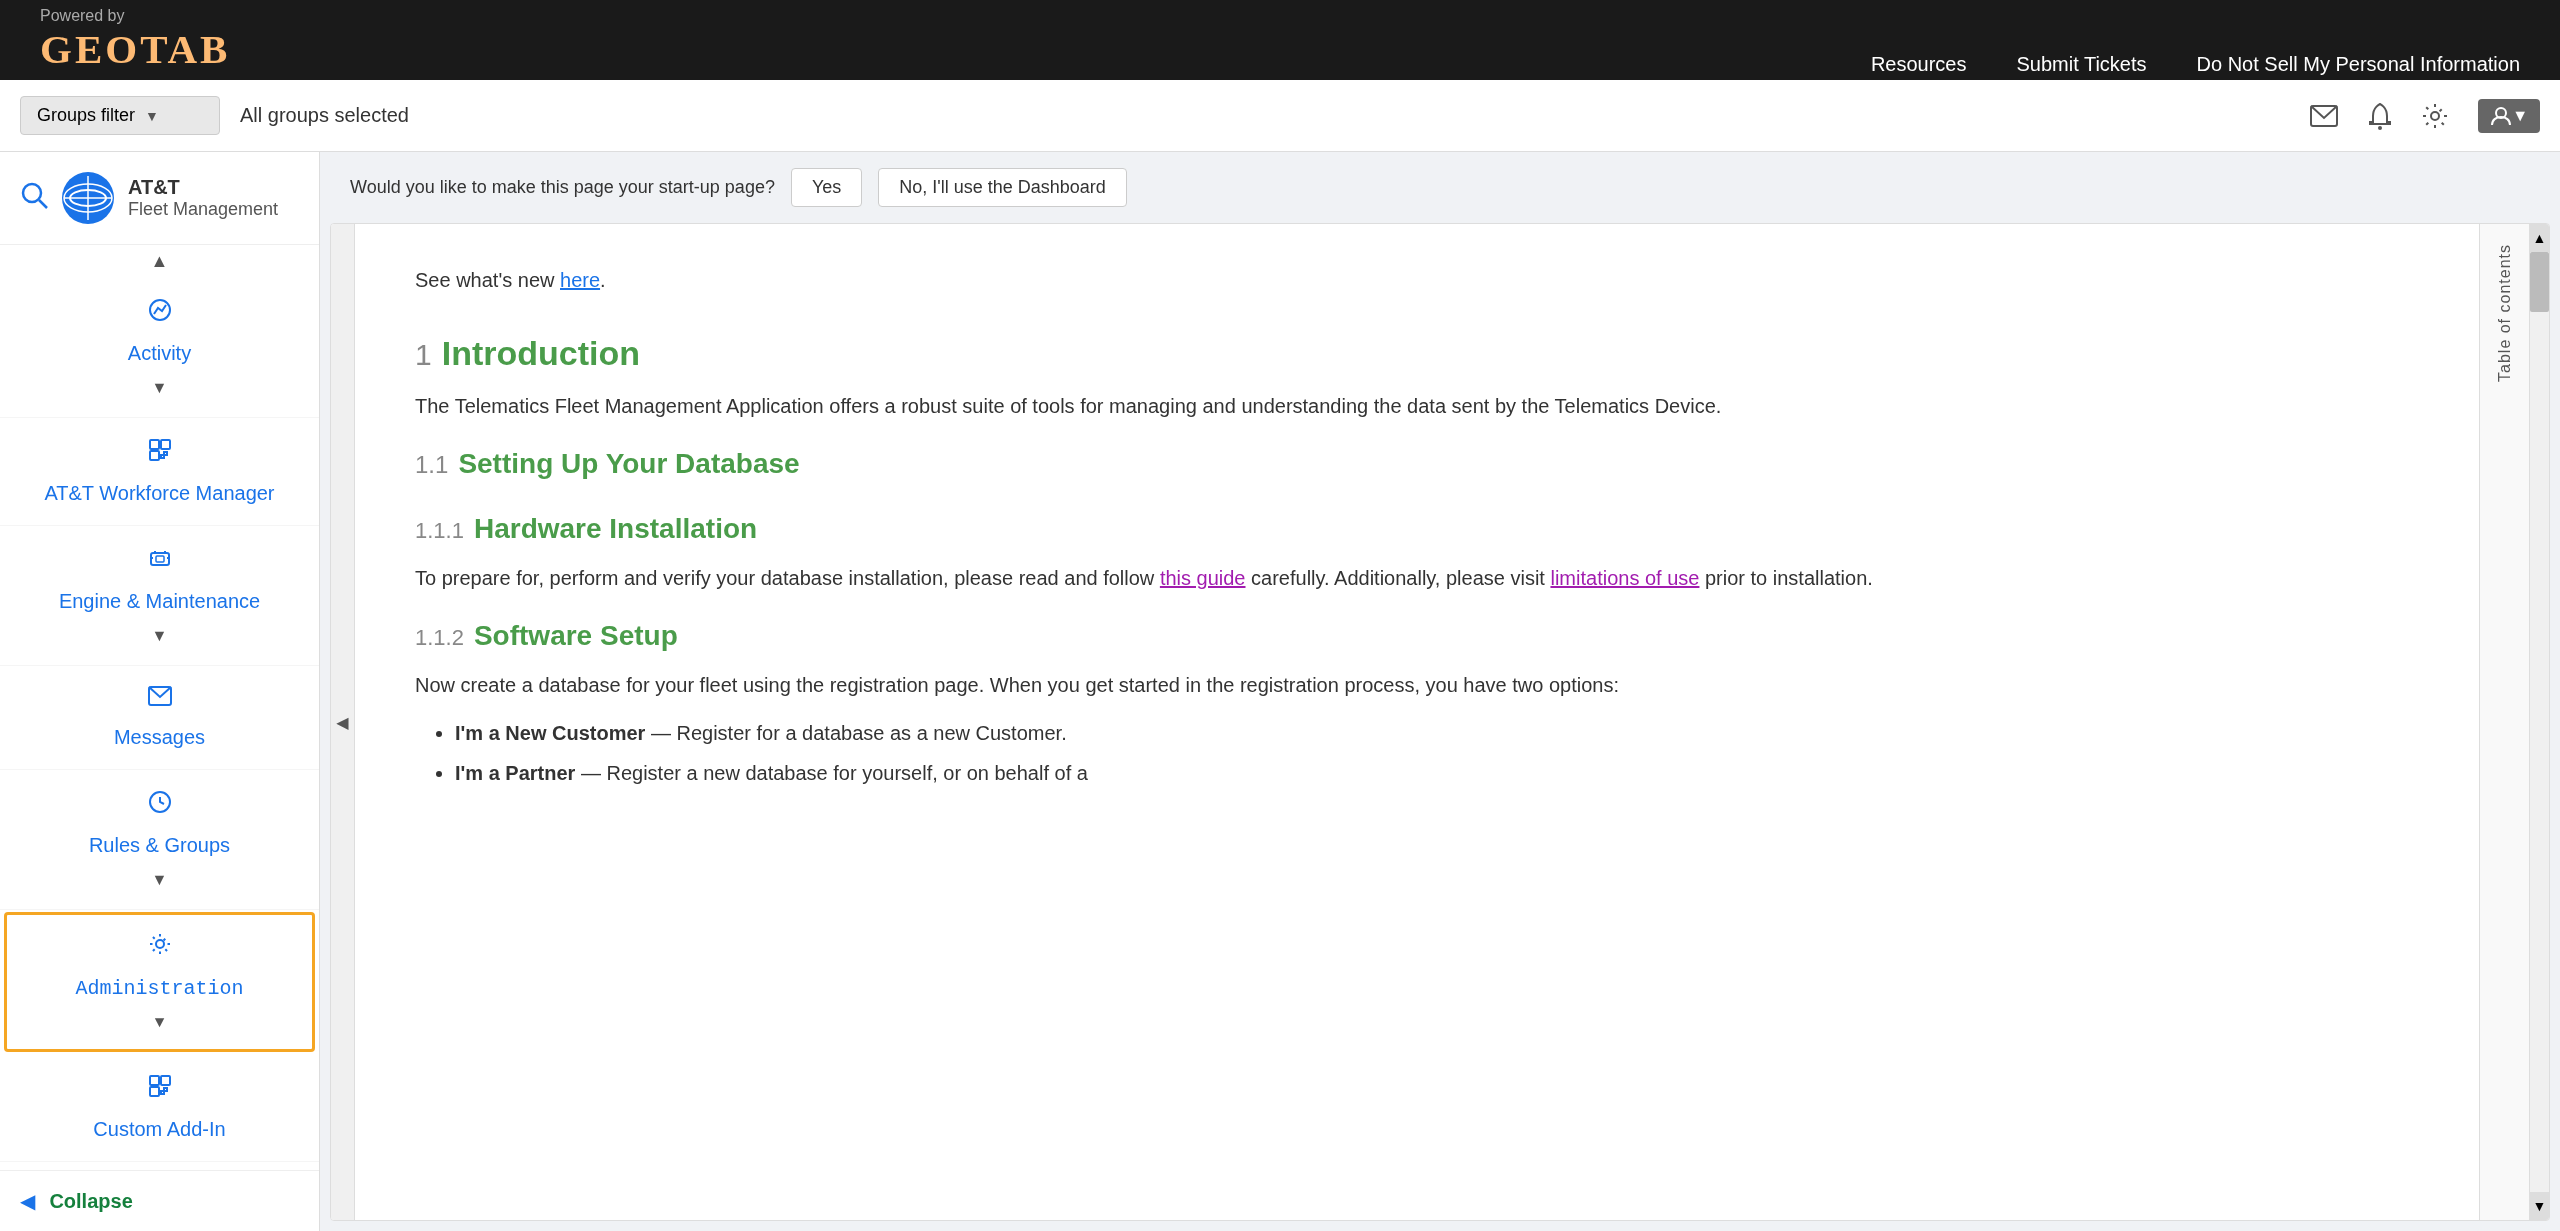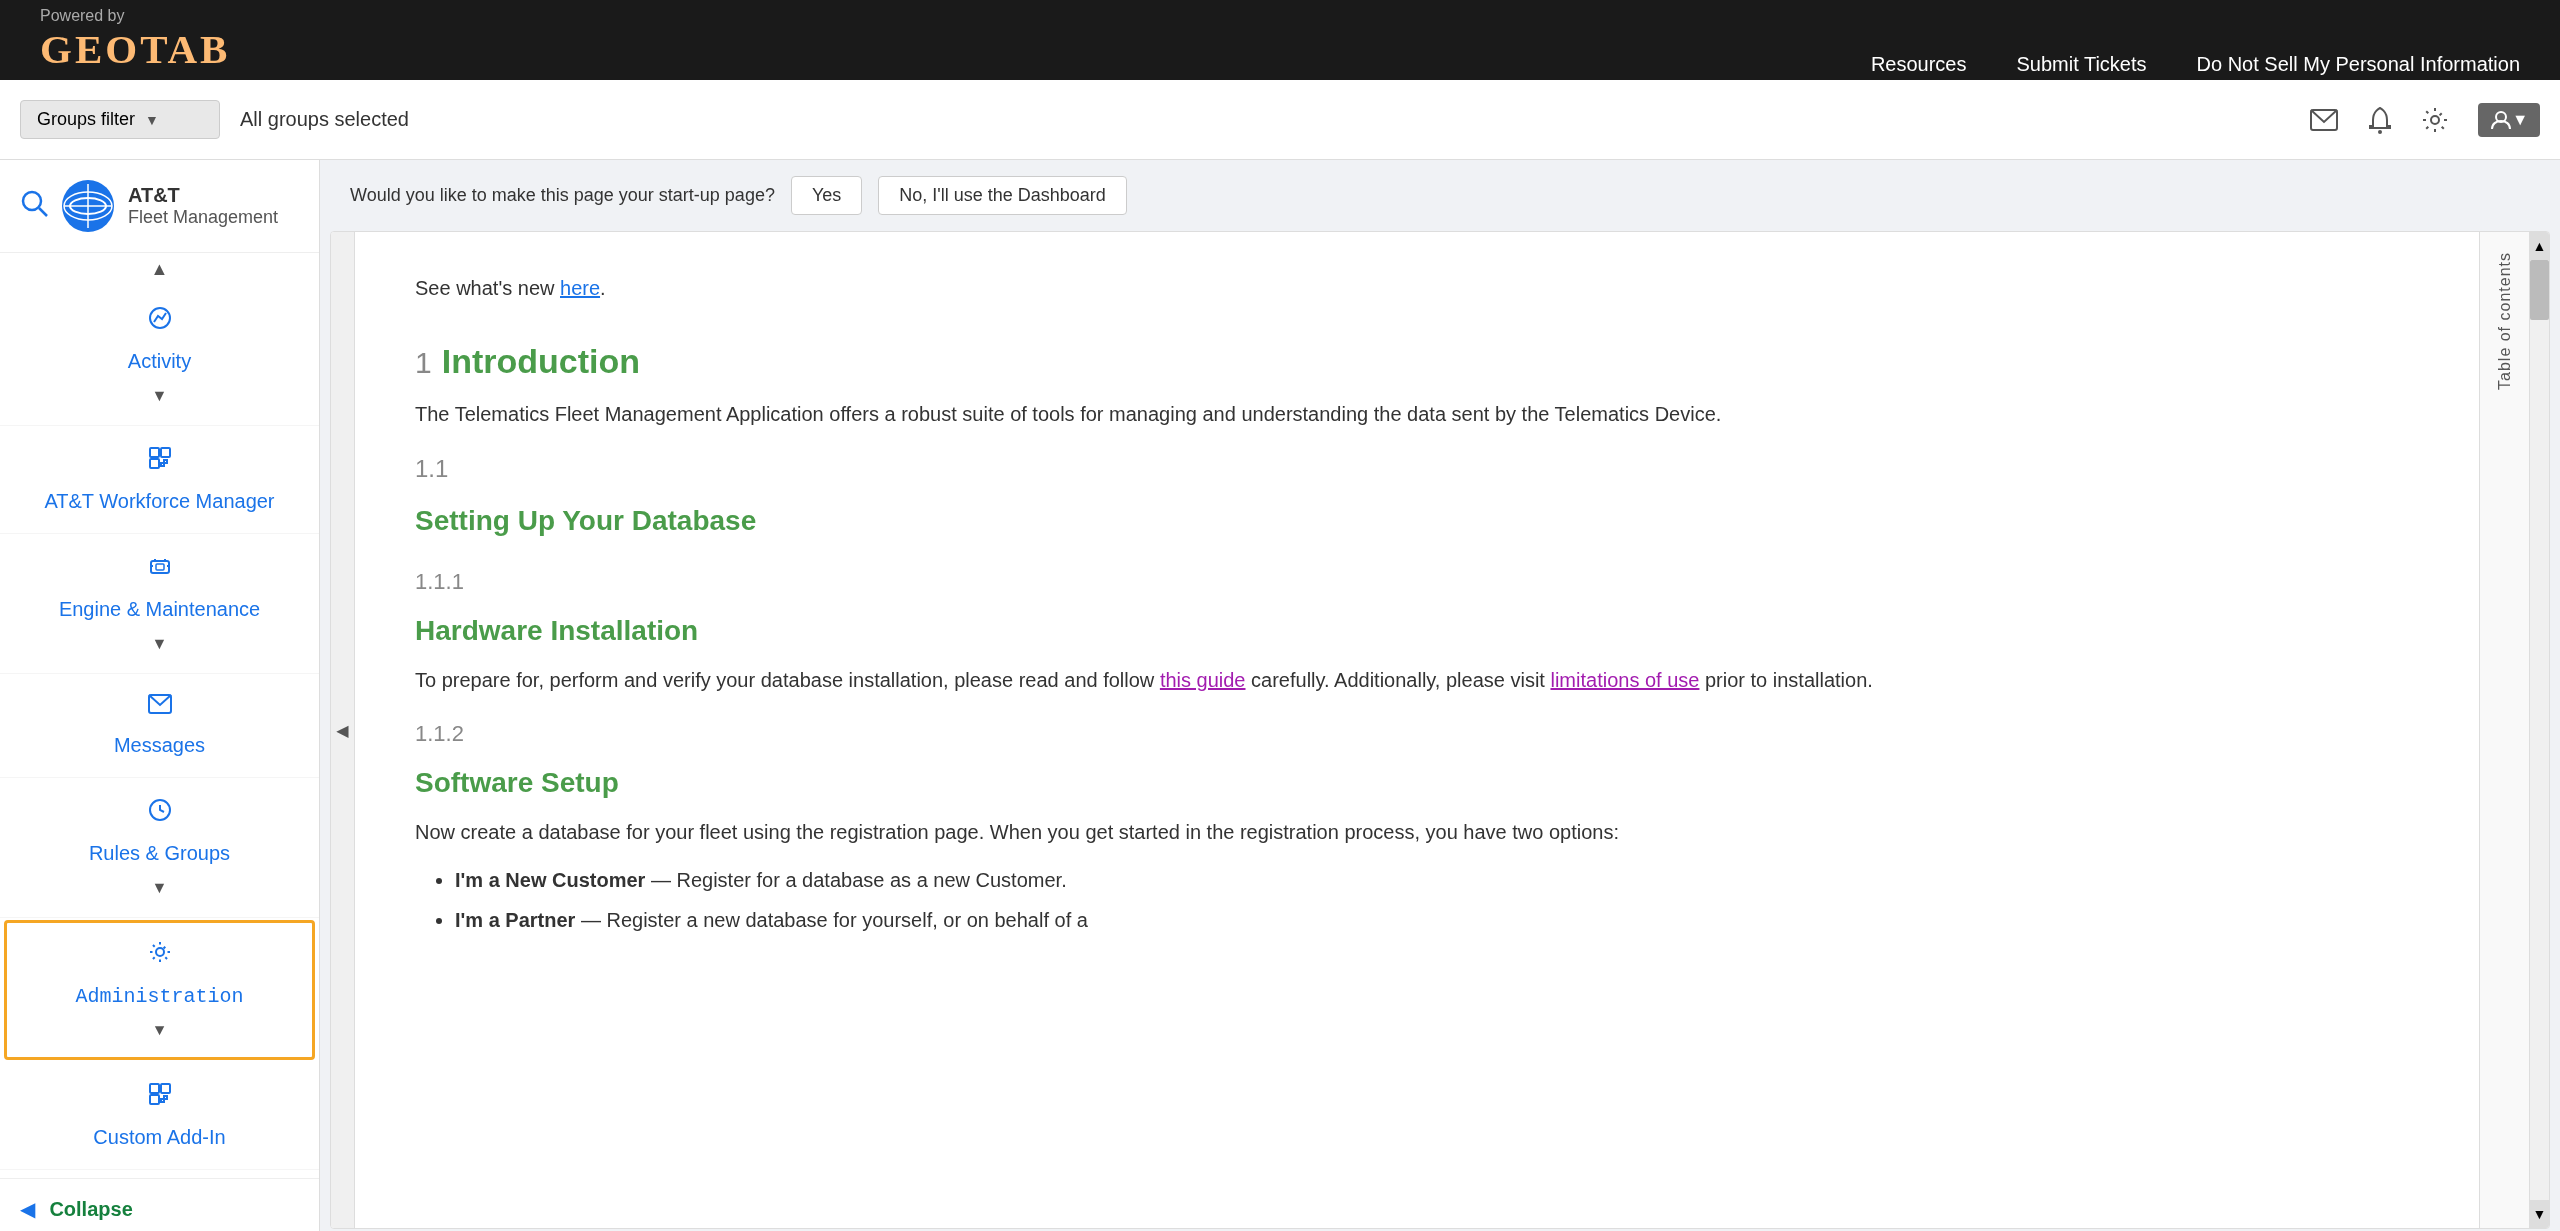--- a/index.html
+++ b/index.html
@@ -28,21 +28,21 @@
     }
     .top-bar-nav a {
       color: white;
       text-decoration: none;
       font-size: 20px;
     }
 
     
     .groups-bar {
       background: #fff;
-      height: 80px;
+      height: 72px;
       display: flex;
       align-items: center;
       padding: 0 20px;
       border-bottom: 1px solid #ddd;
       gap: 20px;
     }
     .groups-filter-btn {
       background: #e8e8e8;
       border: 1px solid #ccc;
       border-radius: 4px;
@@ -256,21 +256,20 @@
       display: flex;
       align-items: baseline;
       gap: 10px;
     }
     .doc-content h3 {
       font-size: 28px;
       margin: 20px 0 10px 0;
       display: flex;
       align-items: baseline;
       gap: 10px;
-      flex-direction: column;
     }
 
     .doc-content p {
       font-size: 20px;
       margin-bottom: 16px;
       color: #333;
     }
     .doc-content a {
       color: #a21caf;
     }

